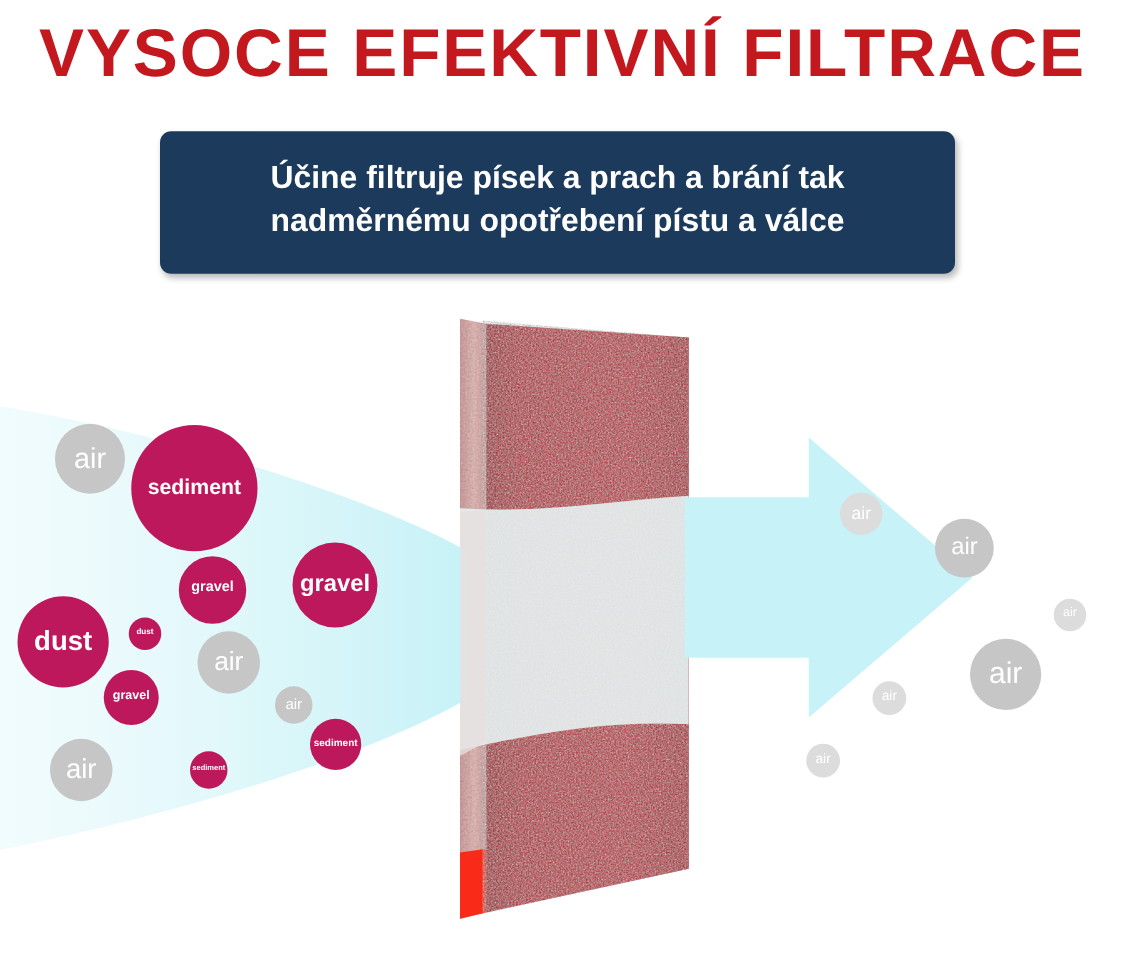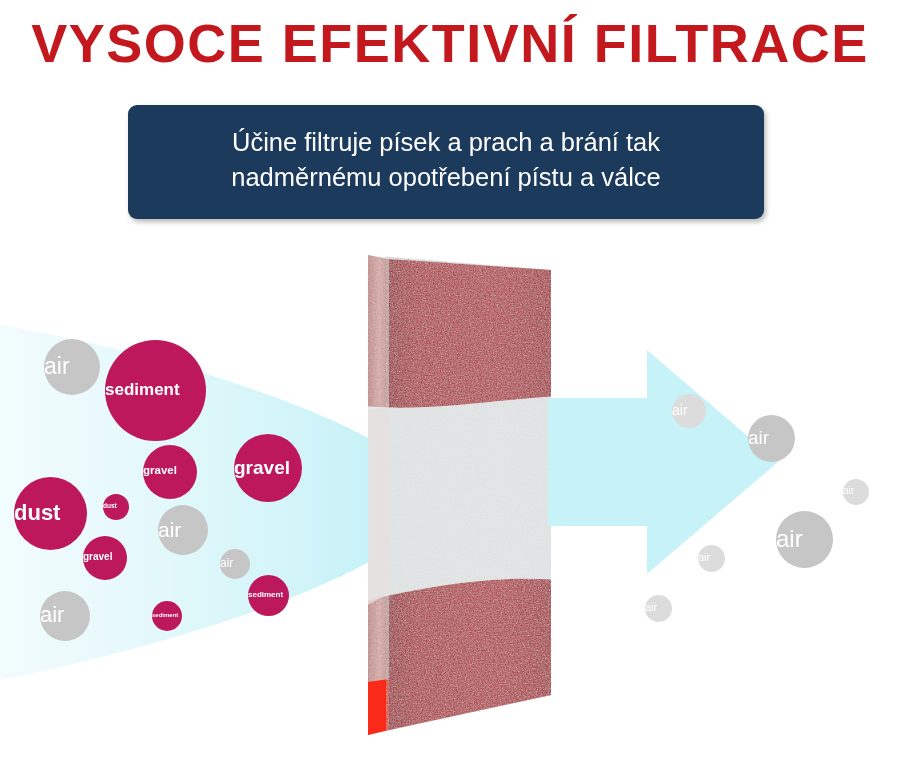--- a/index.html
+++ b/index.html
@@ -26,32 +26,32 @@
     position:absolute;left:128px;top:105px;width:636px;height:114px;
     background:#1C3A5C;
     border-radius:9px;
     box-shadow:2px 3px 5px rgba(0,0,0,.28);
     display:flex;align-items:center;justify-content:center;
     box-sizing:border-box;padding:4px 16px 8px 16px;
   }
   .banner-text{
     color:#ffffff;
     font-size:25.5px;line-height:35px;
-    font-weight:400;text-align:center;
+    font-weight:700;text-align:center;
     white-space:pre-line;
   }
 
   
   #illustration{position:absolute;left:0;top:230px;width:900px;height:538px;}
   #illustration svg{display:block;width:900px;height:538px;}
 
   
   .bubble{
     position:absolute;border-radius:50%;
-    display:flex;align-items:center;
+    display:flex;align-items:center;justify-content:center;
     color:#ffffff;font-weight:700;
     text-align:center;line-height:1;
     user-select:none;
     box-sizing:border-box;
   }
   .bubble.particle{background:#be185d;}
   .bubble.air{background:#C6C6C6;font-weight:400;}
   .bubble.air-faint{background:#DCDCDC;font-weight:400;}
   .bubble span{display:block;transform:translateY(-1px);}
   #bubble-layer{position:absolute;left:0;top:0;width:900px;height:768px;}

